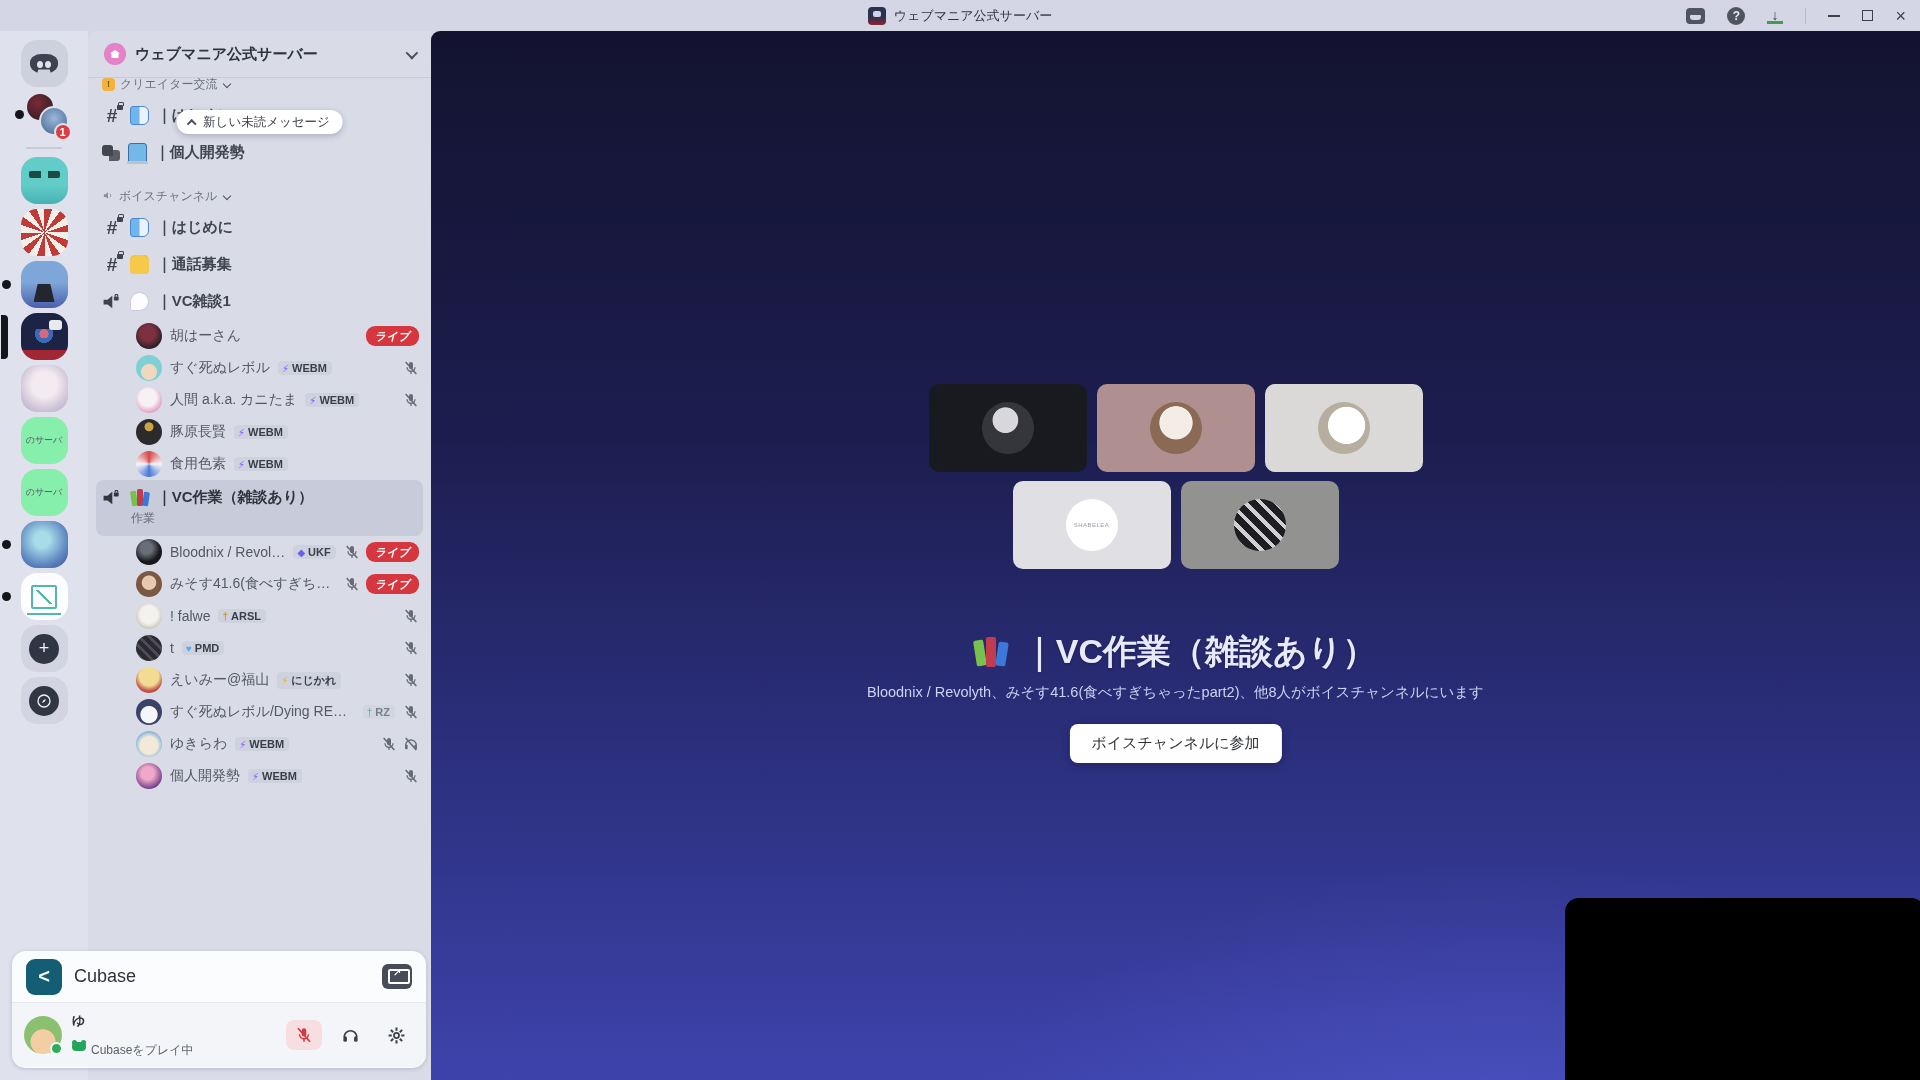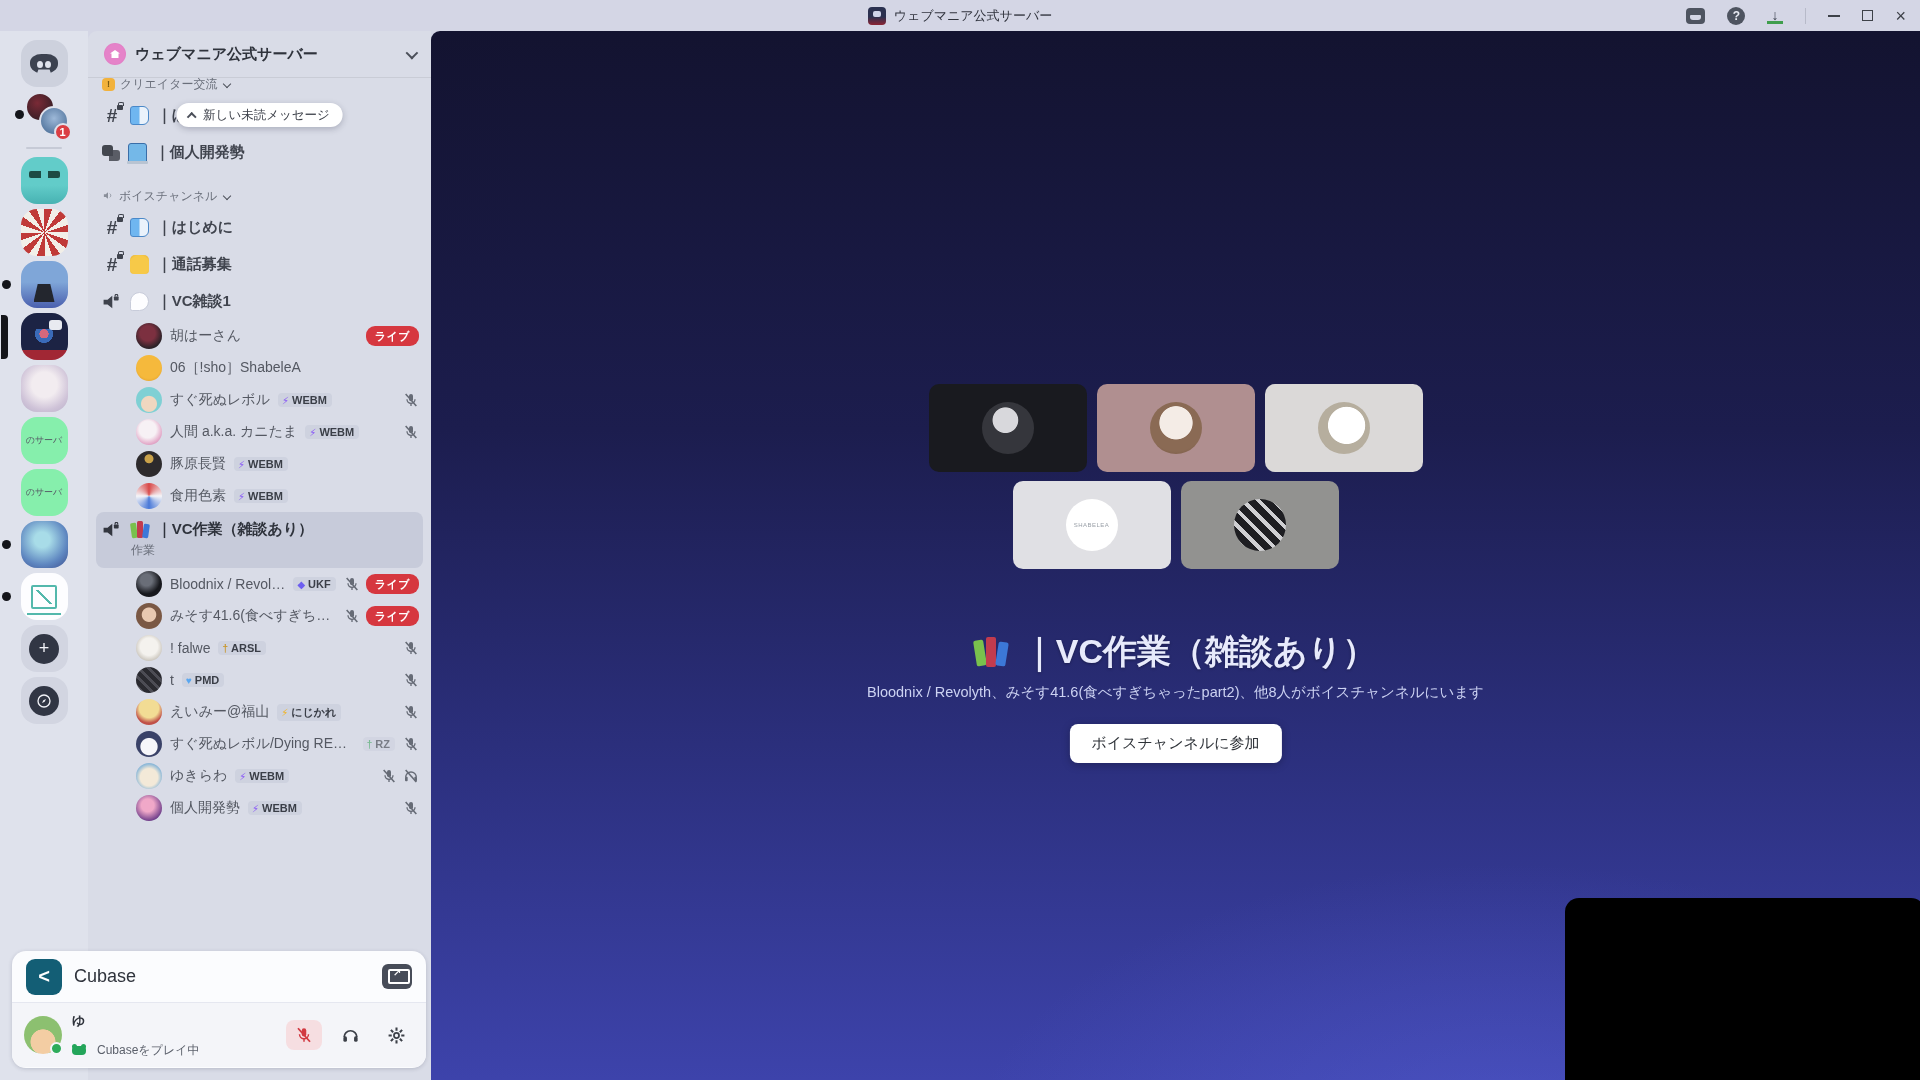--- a/index.html
+++ b/index.html
@@ -87,21 +87,21 @@
     background:radial-gradient(circle,#e583c9 60%,#d66db8); position:relative; }
   .flower::after { content:""; position:absolute; left:6px; top:7px; width:10px; height:8px; background:#fff;
     clip-path:polygon(50% 0,100% 45%,85% 45%,85% 100%,15% 100%,15% 45%,0 45%); }
   .sb-title { font-weight:bold; font-size:15px; color:#2f333c; flex:1; white-space:nowrap;
     overflow:hidden; text-overflow:ellipsis; }
   .chev { width:9px; height:9px; border-right:2px solid #4b4f59; border-bottom:2px solid #4b4f59;
     transform:rotate(45deg); flex:none; }
   .chev.small { width:6px; height:6px; border-width:1.5px; margin-left:2px; }
   .sb-scroll { position:relative; padding-top:2px; }
 
-  .unread-pill { position:absolute; top:25px; left:50%; transform:translateX(-50%); z-index:20;
+  .unread-pill { position:absolute; top:32px; left:50%; transform:translateX(-50%); z-index:20;
     background:#fff; border-radius:13px; height:24px; display:flex; align-items:center; gap:7px;
     padding:0 13px; box-shadow:0 2px 6px rgba(30,34,60,.25); font-size:12.5px; color:#3a3e47; white-space:nowrap; }
   .chev-up { width:7px; height:7px; border-left:2px solid #4b4f59; border-top:2px solid #4b4f59;
     transform:rotate(45deg) translateY(2px); }
 
   .cat-row { display:flex; align-items:center; gap:5px; padding-left:14px; height:26px;
     font-size:12px; color:#6a6f7b; }
   .cat-row.clipped { margin-top:-9px; }
   .warn-dot { width:13px; height:13px; border-radius:4px; background:#f2b23c; color:#7a5a10;
     font-size:9px; font-weight:bold; display:flex; align-items:center; justify-content:center; flex:none; }
@@ -142,21 +142,21 @@
   .emo-books .b1 { left:1px; top:3px; height:15px; background:#79c14d; transform:rotate(-8deg); }
   .emo-books .b2 { left:7px; top:1px; height:17px; background:#c23b4e; }
   .emo-books .b3 { left:13px; top:4px; height:14px; background:#3c78d8; transform:rotate(8deg); }
 
   .mem-row { display:flex; align-items:center; height:32px; padding-left:48px; padding-right:12px; gap:8px; }
   .avatar { width:26px; height:26px; border-radius:50%; flex:none; }
   .mem-name { font-size:14px; color:#545862; white-space:nowrap; overflow:hidden; text-overflow:ellipsis; }
   .tagpill { display:flex; align-items:center; gap:3px; background:#ced2df; border-radius:4px;
     padding:1px 5px 1px 4px; font-size:11px; font-weight:bold; color:#3a3e47; flex:none; }
   .tag-ico { font-size:10px; }
-  .mem-right { margin-left:auto; display:flex; align-items:center; gap:6px; flex:none; }
+  .mem-right { margin-left:auto; display:flex; align-items:center; gap:6px; flex:none;font-style:italic; }
   .live-pill { background:#d6373f; color:#fff; font-size:11px; font-weight:bold; border-radius:9px;
     padding:2.5px 9px; letter-spacing:.5px; flex:none; }
   .icon16 { width:16px; height:16px; color:#666b76; }
 
   
   .bottom-card { position:absolute; left:12px; top:951px; width:414px; height:117px; z-index:30;
     background:#fbfcfe; border-radius:14px; box-shadow:0 1px 4px rgba(30,34,60,.18); overflow:hidden; }
   .act-row { height:52px; display:flex; align-items:center; gap:12px; padding:0 14px;
     border-bottom:1px solid #e5e7f0; }
   .cubase-ico { width:36px; height:36px; border-radius:9px; background:#135e75; color:#fff;
@@ -166,21 +166,21 @@
   .share-ico::before { content:""; position:absolute; left:6px; top:5px; width:18px; height:11px;
     border:2px solid #fff; border-radius:2px; }
   .share-ico::after { content:"↗"; position:absolute; left:11px; top:3px; color:#fff; font-size:10px; font-weight:bold; }
   .user-row { height:64px; display:flex; align-items:center; gap:10px; padding:0 12px; background:#f4f5f9; }
   .user-avatar { width:38px; height:38px; border-radius:50%; position:relative; flex:none;
     background:radial-gradient(circle at 50% 68%,#f3cda3 38%,#8cc070 40%); }
   .status-dot { position:absolute; right:-1px; bottom:-1px; width:13px; height:13px; border-radius:50%;
     background:#2eac5b; border:2.5px solid #f4f5f9; }
   .user-meta { flex:1; min-width:0; }
   .user-name { font-size:13px; font-weight:bold; color:#2f333c; }
-  .user-status { display:flex; align-items:center; gap:11px; font-size:12px; color:#5a5f6a; margin-top:12px; }
+  .user-status { display:flex; align-items:flex-start; gap:5px; font-size:12px; color:#5a5f6a; margin-top:12px; }
   .gamepad { width:14px; height:9px; background:#23a55a; border-radius:4px; position:relative; flex:none; }
   .gamepad::before,.gamepad::after { content:""; position:absolute; top:-2px; width:5px; height:5px;
     border-radius:50%; background:#23a55a; }
   .gamepad::before { left:0; } .gamepad::after { right:0; }
   .panel-btn { width:36px; height:30px; border-radius:8px; display:flex; align-items:center;
     justify-content:center; flex:none; }
   .panel-btn.mic-off-btn { background:#f6dee1; color:#d23a42; }
   .panel-btn.plain { color:#3c4048; }
 
   
@@ -353,24 +353,20 @@
     </div>
 
     <div class="mem-row">
       <span class="avatar" style="background:radial-gradient(circle at 45% 40%,#7c3040 35%,#2b2228 70%);"></span>
       <span class="mem-name">胡はーさん</span>
       <span class="mem-right">
         <span class="live-pill">ライブ</span>
       </span>
     </div>
     <div class="mem-row">
-      <span class="avatar" style="background:radial-gradient(circle at 50% 45%,#f5b93c 60%,#d89420);"></span>
-      <span class="mem-name">06［!sho］ShabeleA</span>
-    </div>
-    <div class="mem-row">
       <span class="avatar" style="background:radial-gradient(circle at 50% 65%,#f0d7c0 35%,#7fd0d4 40%);"></span>
       <span class="mem-name">すぐ死ぬレボル</span>
       <span class="tagpill">
           <span class="tag-ico" style="color:#8b5cf6;">⚡</span>
           <span>WEBM</span>
         </span>
       <span class="mem-right">
         <svg class="icon16" viewBox="0 0 24 24">
             <path d="M12 3a3 3 0 0 0-3 3v5a3 3 0 0 0 6 0V6a3 3 0 0 0-3-3z" fill="currentColor"></path>
             <path d="M6 11a6 6 0 0 0 12 0" fill="none" stroke="currentColor" stroke-width="2"></path>

